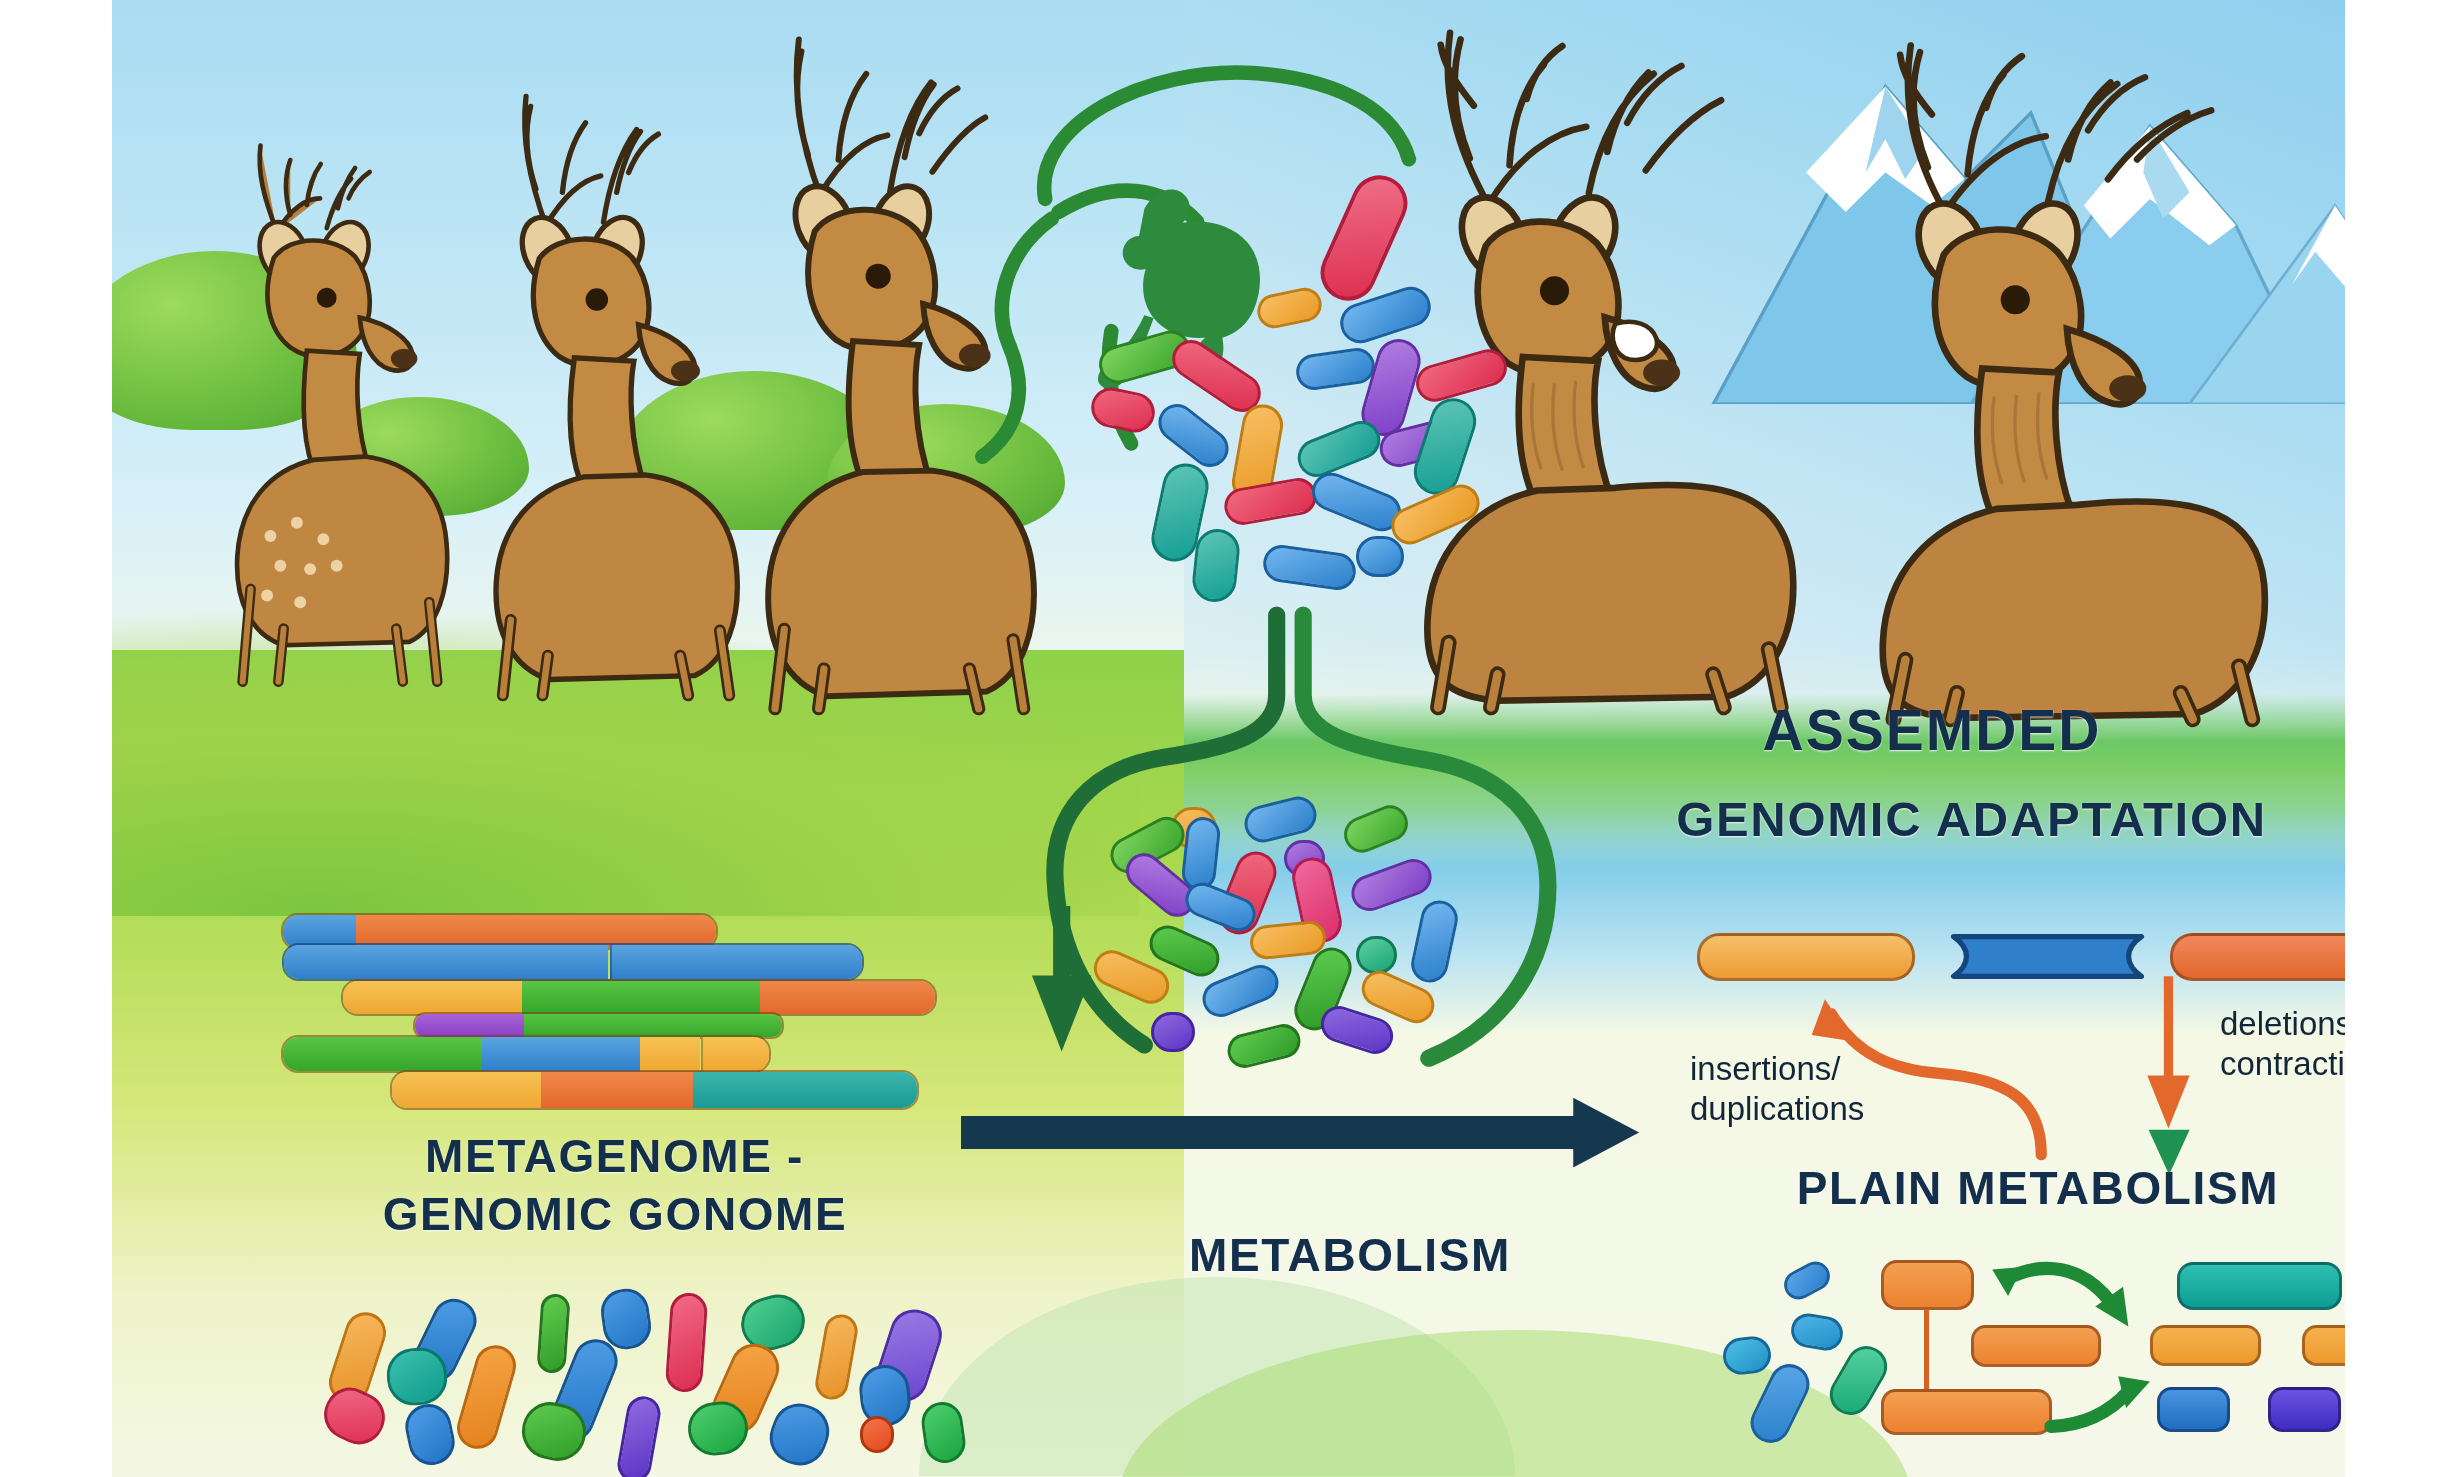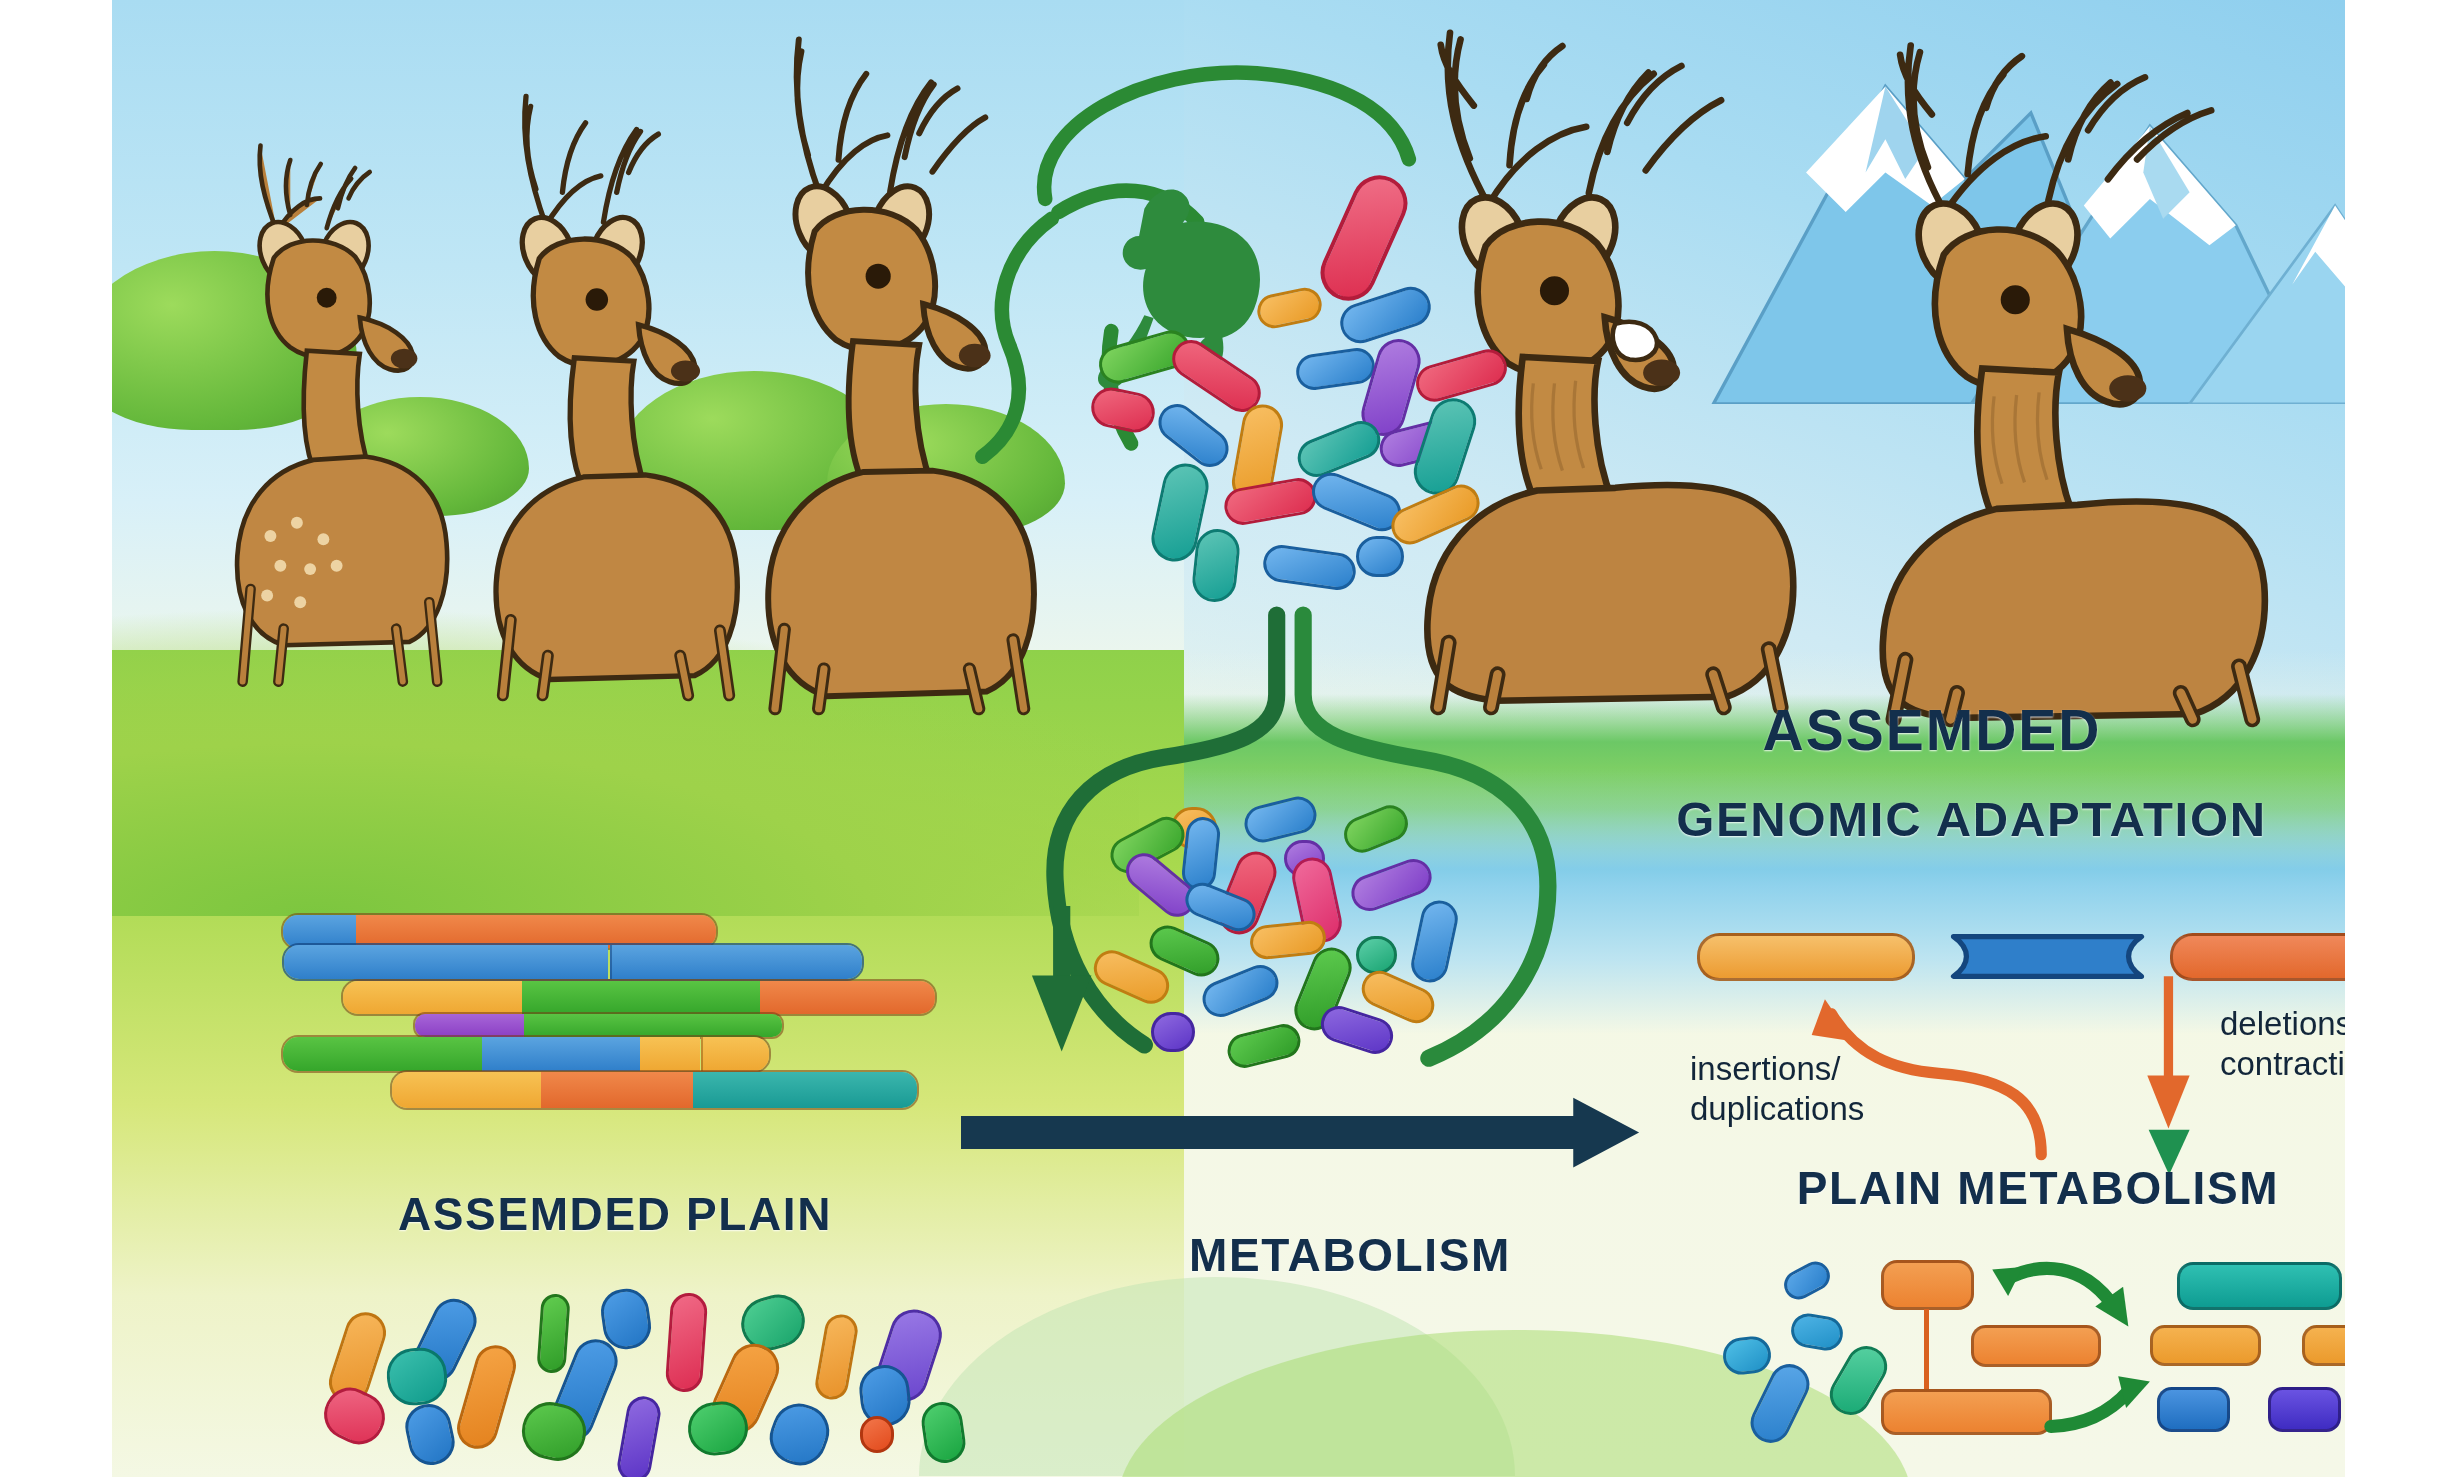--- a/index.html
+++ b/index.html
@@ -338,21 +338,22 @@
       <div class="seg c-teal" style="left:301px;width:228px;"></div>
     </div>
   </div>
 
   <div class="svgwrap" style="left:847px;top:1095px;width:715px;height:79px;">
     <svg width="715" height="79" viewBox="0 0 1080 120">
       <path d="M0 32 L930 32 L930 4 L1030 57 L930 110 L930 82 L0 82 Z" fill="#16384f"></path>
     </svg>
   </div>
 
-  <div class="ttl ttl-md" style="left:66px;top:1191px;width:874px;">ASSEMDED PLAIN</div>
+  <div class="ttl ttl-md" style="left:112px;top:1133px;width:781px;">METAGENOME -</div>
+  <div class="ttl ttl-md" style="left:66px;top:1191px;width:874px;">GENOMIC GONOME</div>
 
   <div class="ttl ttl-md" style="left:940px;top:1232px;width:596px;">METABOLISM</div>
 
   <div style="position:absolute;left:1585px;top:930px;width:682px;height:60px;">
     <div class="gene" style="left:0;top:2.6px;width:218px;height:48px;background:linear-gradient(180deg,#f6c06b,#ec9b31);"></div>
     <div style="position:absolute;left:251px;top:4px;width:199px;height:45px;">
       <svg width="199" height="45" viewBox="0 0 300 68" style="display:block;">
         <path d="M8 4 C34 22 34 46 8 64 L292 64 C266 46 266 22 292 4 Z" fill="#2f7fca" stroke="#14467e" stroke-width="8" stroke-linejoin="round"></path>
       </svg>
     </div>

